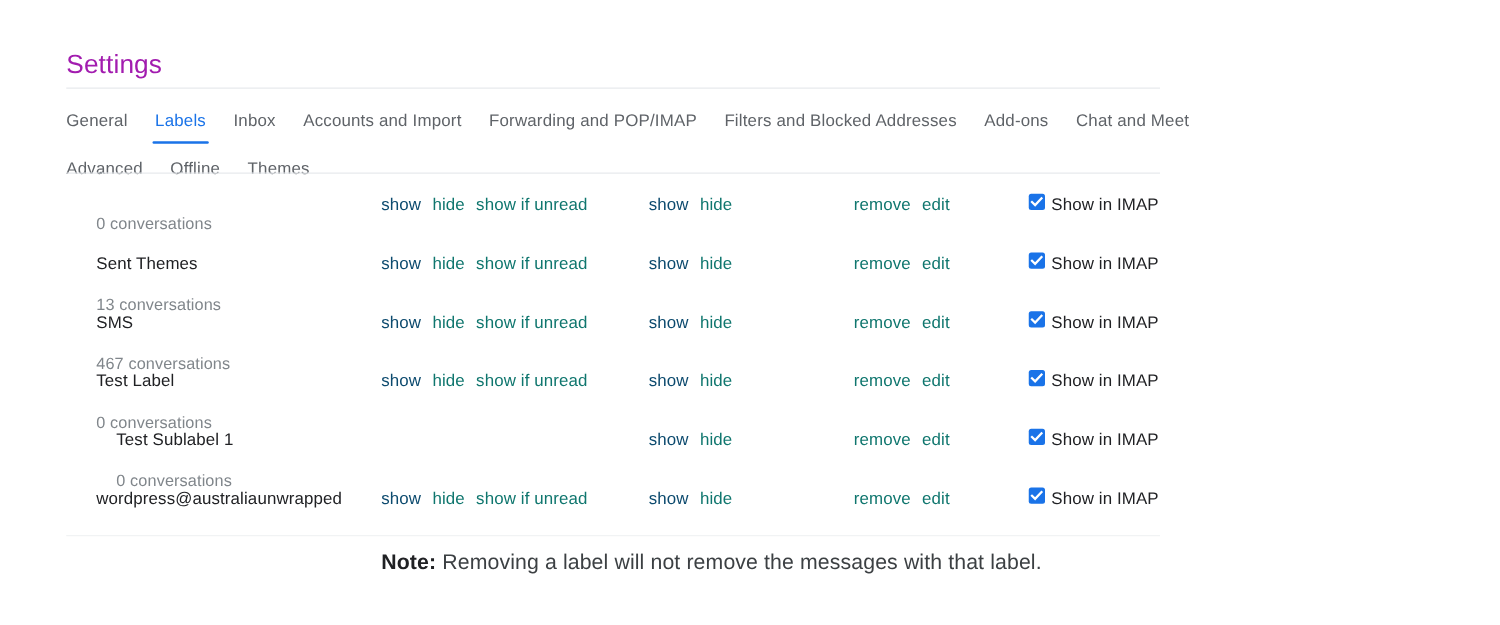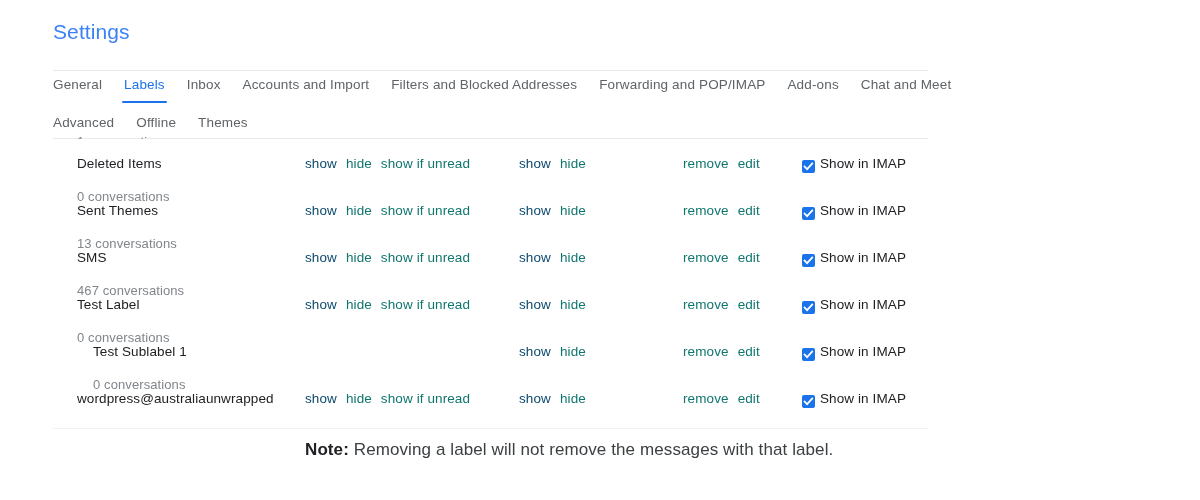--- a/index.html
+++ b/index.html
@@ -19,37 +19,37 @@
   #page {
     position: relative;
     width: 1200px;
     height: 500px;
   }
 
   
   .settings-title {
     position: absolute;
     left: 53px;
-    top: 18px;
+    top: 38px;
     font-size: 21px;
     line-height: 28px;
     font-weight: 400;
-    color: #3b82f6;
+    color: #a21caf;
     letter-spacing: 0.1px;
     text-align: right;
   }
 
   
   .tabbar {
     position: absolute;
     left: 53px;
     top: 70px;
     width: 875px;
     border-top: 1px solid #e8eaed;
-    padding-top: 0;
+    padding-top: 12px;
   }
   .tabrow {
     display: flex;
     align-items: flex-start;
     flex-wrap: nowrap;
     height: 30px;
   }
   .tabrow.row1 { margin-top: 5px; }
   .tabrow.row2 { margin-top: 5px; align-items: flex-end; }
 
@@ -156,24 +156,24 @@
   }
   .act.current {
     color: #0c4a6e;
     font-weight: normal;
     cursor: default;
   }
   .act:last-child { margin-right: 0; margin-top: 24px; }
 
   .imap-cell {
     position: absolute;
-    left: 749px;
+    left: 770px;
     top: 9px;
     display: flex;
-    align-items: flex-end;
+    align-items: flex-start;
     white-space: nowrap;
     cursor: pointer;
   }
   .cbox {
     width: 13px;
     height: 13px;
     background: #1a73e8;
     border-radius: 2px;
     position: relative;
     flex: 0 0 auto;
@@ -218,42 +218,41 @@
 <div id="page">
 
   <div class="settings-title">Settings</div>
 
   <div class="tabbar">
     <div class="tabrow row1" id="tabrow1">
         <div class="tab">General</div>
         <div class="tab active">Labels</div>
         <div class="tab">Inbox</div>
         <div class="tab">Accounts and Import</div>
+        <div class="tab">Forwarding and POP/IMAP</div>
         <div class="tab">Filters and Blocked Addresses</div>
-        <div class="tab">Forwarding and POP/IMAP</div>
         <div class="tab">Add-ons</div>
         <div class="tab">Chat and Meet</div>
       </div>
     <div class="tabrow row2" id="tabrow2">
         <div class="tab">Advanced</div>
         <div class="tab">Offline</div>
         <div class="tab">Themes</div>
       </div>
   </div>
 
   <div class="tabs-bottom-rule"></div>
 
   <div class="clipped-row">
     <span>1 conversation</span>
   </div>
 
   <div class="label-table" id="label-table">
       <div class="lrow">
         <div class="lname-wrap">
-          <div class="lname">Deleted Items</div>
           <div class="lcount">0 conversations</div>
         </div>
         <div class="actiongroup g-list"><span class="act current">show</span><span class="act">hide</span><span class="act">show if unread</span></div>
         <div class="actiongroup g-msg"><span class="act current">show</span><span class="act">hide</span></div>
         <div class="actiongroup g-edit"><span class="act">remove</span><span class="act">edit</span></div>
         <div class="imap-cell">
           <span class="cbox">
             <svg width="11" height="11" viewBox="0 0 11 11">
               <path d="M1.6 5.6 L4.1 8.1 L9.2 2.6" stroke="#ffffff" stroke-width="1.8" fill="none" stroke-linecap="square"></path>
             </svg>

